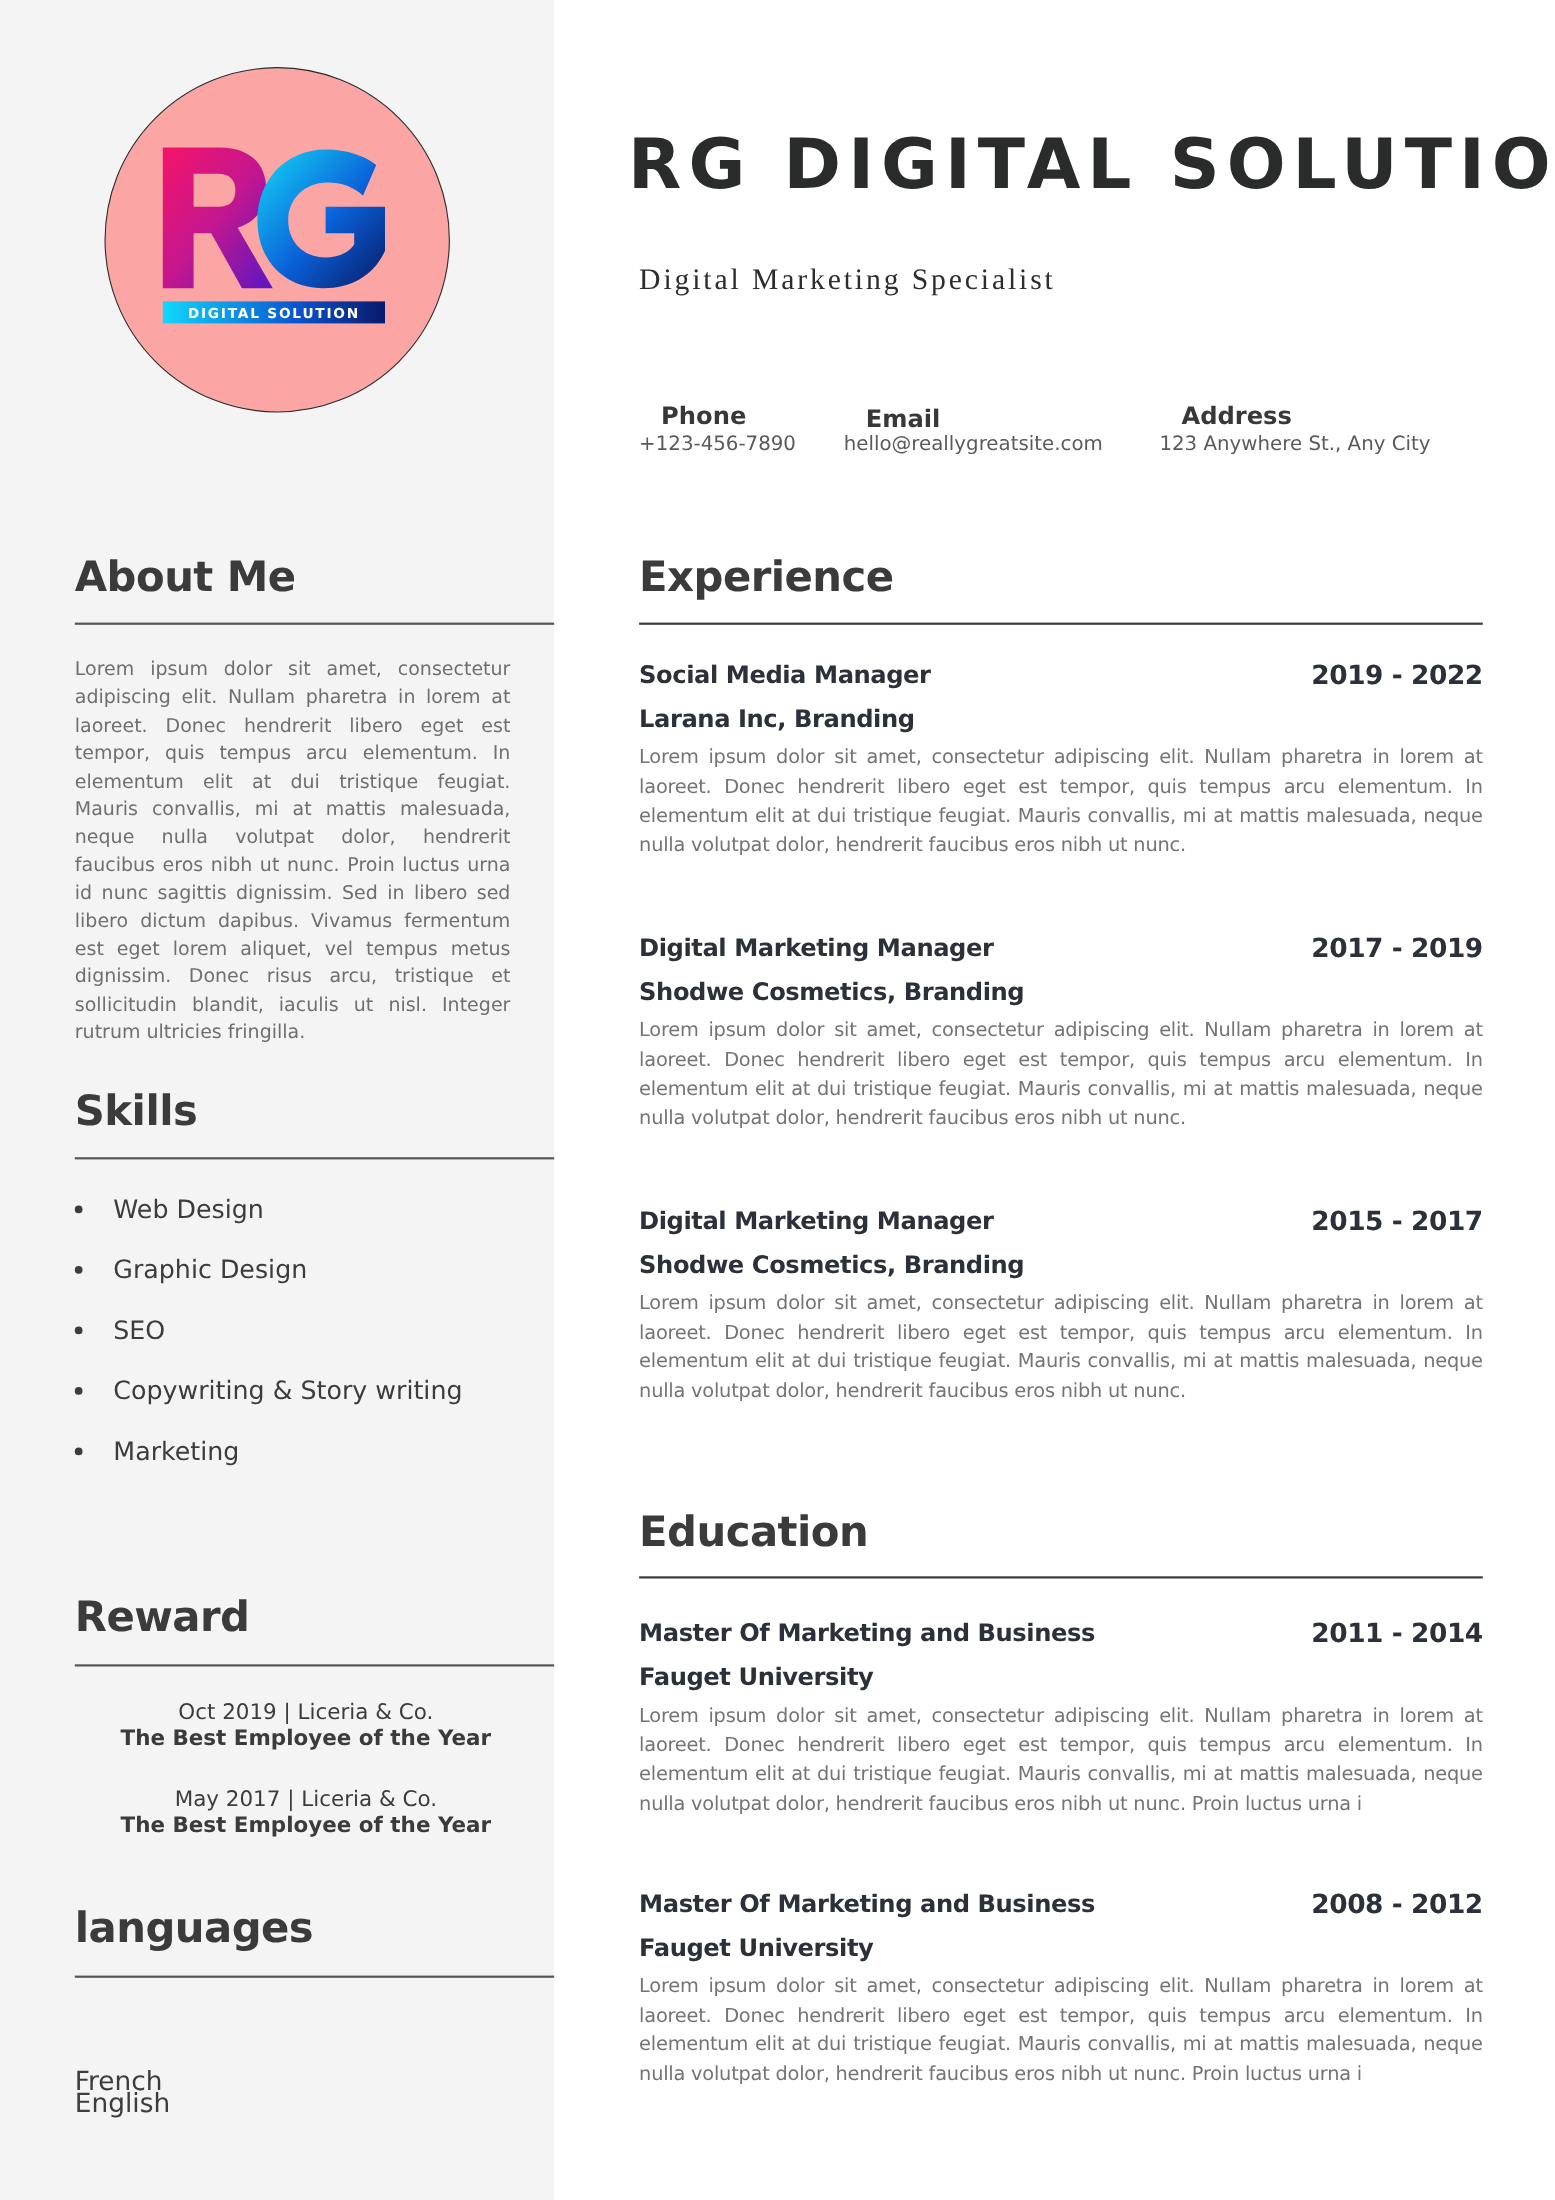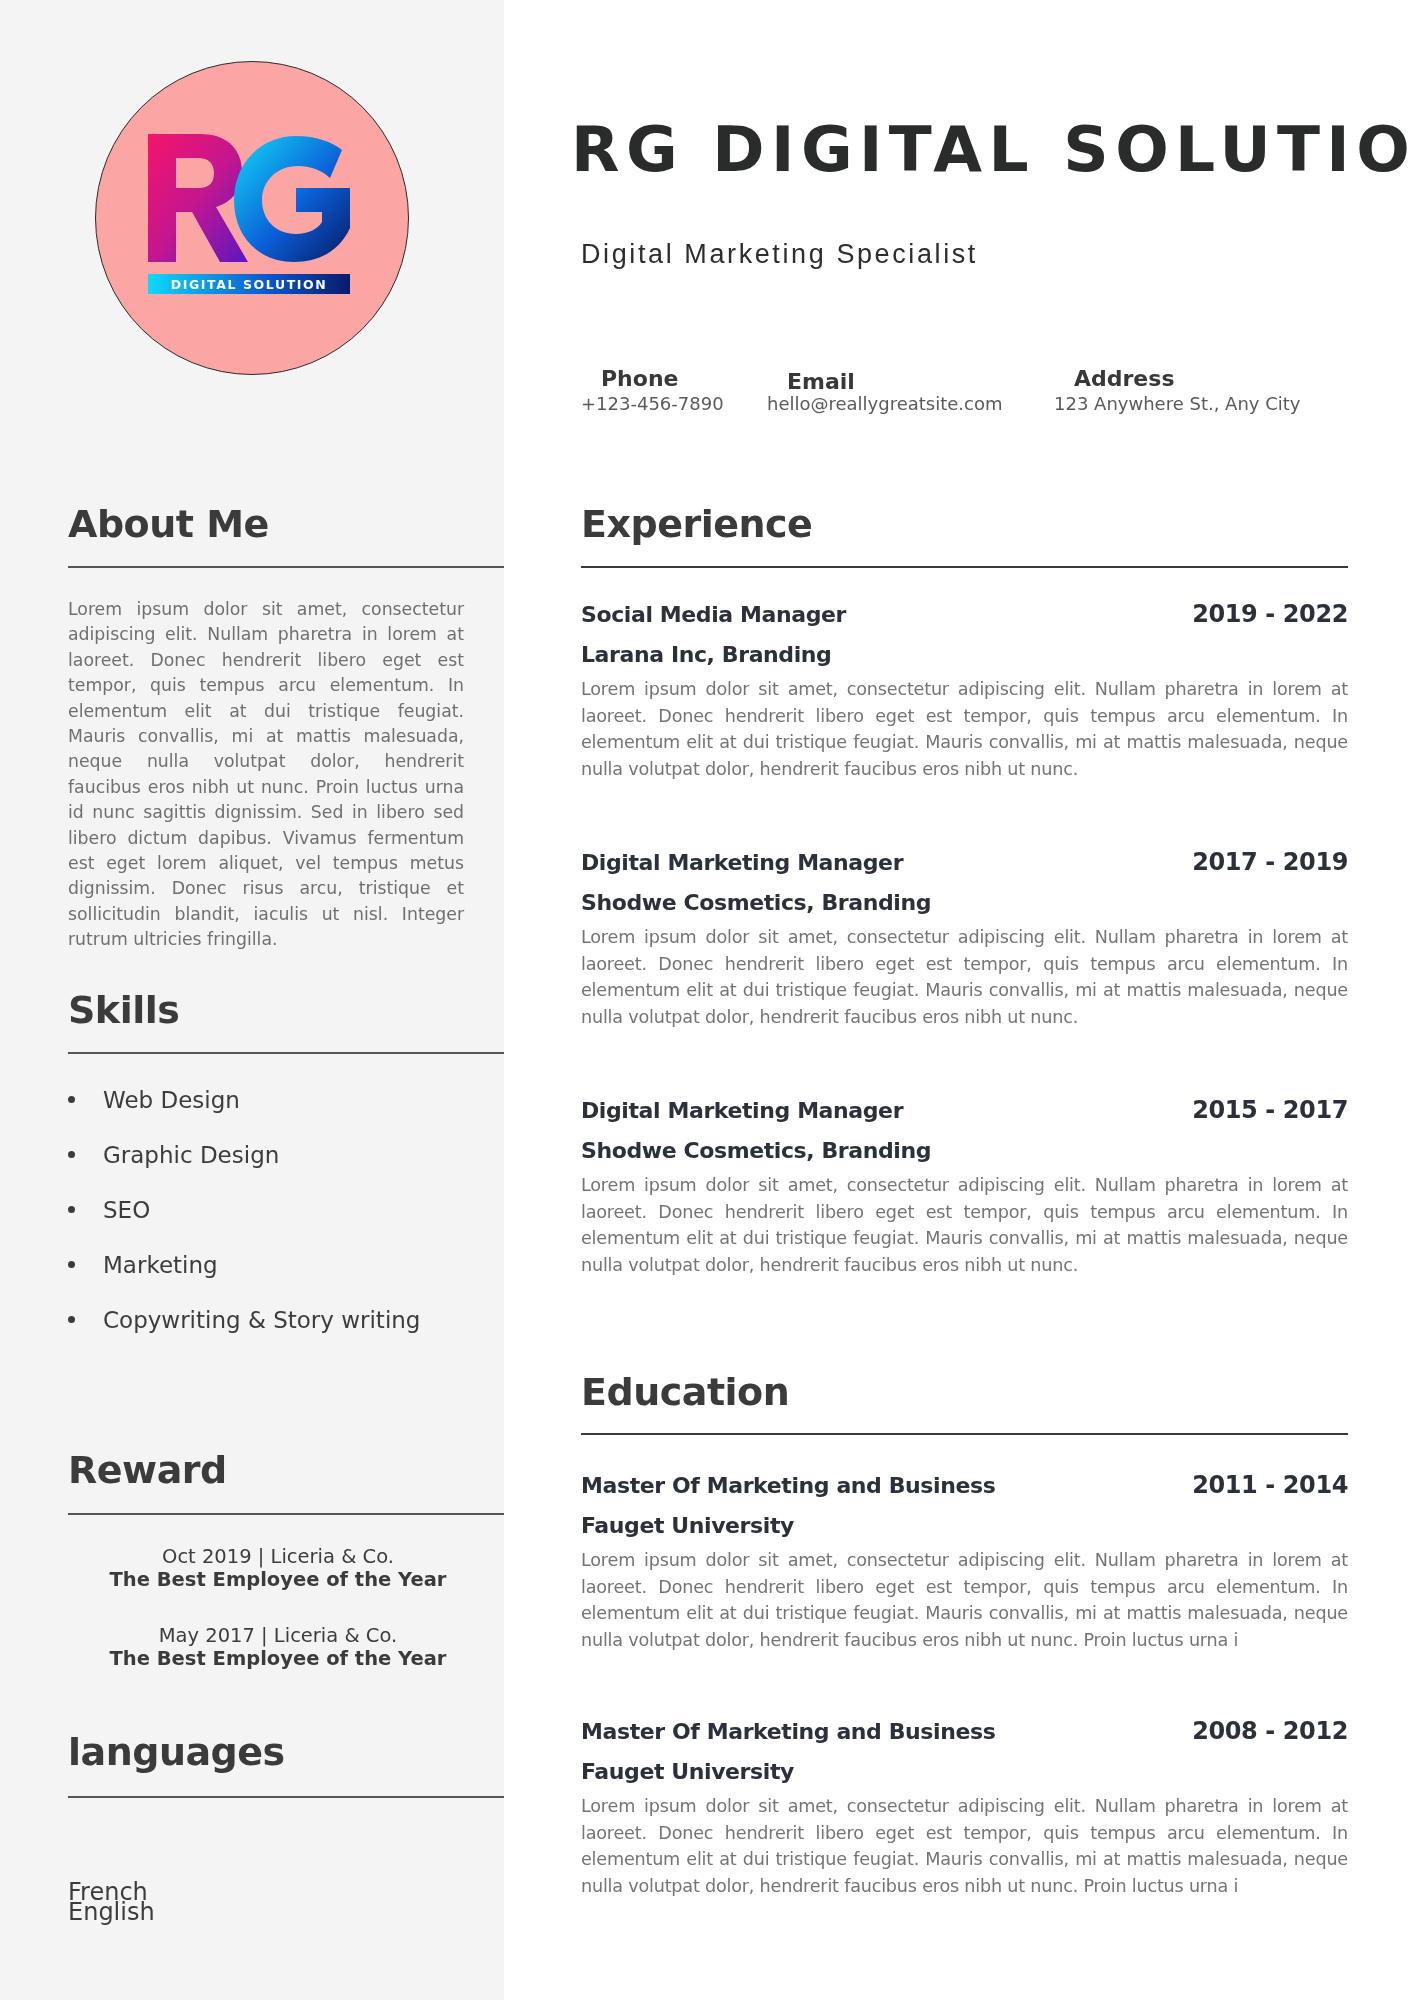--- a/index.html
+++ b/index.html
@@ -28,21 +28,21 @@
 
   .reward { position:absolute; left:68px; width:420px; font-family:"DejaVu Sans", sans-serif;text-align:center; }
   .reward-meta { font-size:19.5px; color:#3c3c3c; line-height:23px; }
   .reward-title { font-size:19.5px; font-weight:bold; color:#3b3b3b; line-height:23px; }
 
   .lang-item { position:absolute; left:68px; font-family:"DejaVu Sans", sans-serif; font-size:24px; color:#3c3c3c; }
 
   
   .name-title { position:absolute; left:67px; top:118px; font-family:"DejaVu Sans", sans-serif; font-weight:bold;
     font-size:63px; letter-spacing:6.4px; color:#2a2c2b; white-space:nowrap; line-height:1; }
-  .role-subtitle { position:absolute; left:77px; top:241px; font-family:Liberation Sans, sans-serif;
+  .role-subtitle { position:absolute; left:77px; top:241px; font-family:Liberation Serif, serif;
     font-size:27px; letter-spacing:2.6px; color:#2d2d2d; white-space:nowrap; line-height:1; }
 
   .contact { position:absolute; top:366px; font-family:"DejaVu Sans", sans-serif; }
   .contact-label { font-weight:bold; font-size:22px; color:#383838; line-height:26px;margin-left:20px; }
   .contact-value { font-size:18px; color:#5a5a5a; line-height:24px; white-space:nowrap; }
 
   .m-heading { position:absolute; left:77px; font-family:"DejaVu Sans", sans-serif; font-weight:bold;
     font-size:38px; color:#3b3b3b; letter-spacing:-0.5px; line-height:1; }
   .m-rule { position:absolute; left:77px; width:767px; height:2px; background:#3a3a3a; }
 
@@ -90,22 +90,22 @@
   <h2 class="s-heading" style="top:505px;">About Me</h2>
   <div class="s-rule" style="top:566px;"></div>
   <p class="about-text">Lorem ipsum dolor sit amet, consectetur adipiscing elit. Nullam pharetra in lorem at laoreet. Donec hendrerit libero eget est tempor, quis tempus arcu elementum. In elementum elit at dui tristique feugiat. Mauris convallis, mi at mattis malesuada, neque nulla volutpat dolor, hendrerit faucibus eros nibh ut nunc. Proin luctus urna id nunc sagittis dignissim. Sed in libero sed libero dictum dapibus. Vivamus fermentum est eget lorem aliquet, vel tempus metus dignissim. Donec risus arcu, tristique et sollicitudin blandit, iaculis ut nisl. Integer rutrum ultricies fringilla.</p>
 
   <h2 class="s-heading" style="top:991px;">Skills</h2>
   <div class="s-rule" style="top:1052px;"></div>
   <ul class="skills-list">
     <li class="skill-item"><span class="skill-bullet"></span><span>Web Design</span></li>
     <li class="skill-item"><span class="skill-bullet"></span><span>Graphic Design</span></li>
     <li class="skill-item"><span class="skill-bullet"></span><span>SEO</span></li>
+    <li class="skill-item"><span class="skill-bullet"></span><span>Copywriting &amp; Story writing</span></li>
     <li class="skill-item"><span class="skill-bullet"></span><span>Marketing</span></li>
-    <li class="skill-item"><span class="skill-bullet"></span><span>Copywriting &amp; Story writing</span></li>
   </ul>
 
   <h2 class="s-heading" style="top:1451px;">Reward</h2>
   <div class="s-rule" style="top:1513px;"></div>
   <div class="reward" style="top:1545px;">
     <div class="reward-meta">Oct 2019 | Liceria &amp; Co.</div>
     <div class="reward-title">The Best Employee of the Year</div>
   </div>
   <div class="reward" style="top:1624px;">
     <div class="reward-meta">May 2017 | Liceria &amp; Co.</div>

